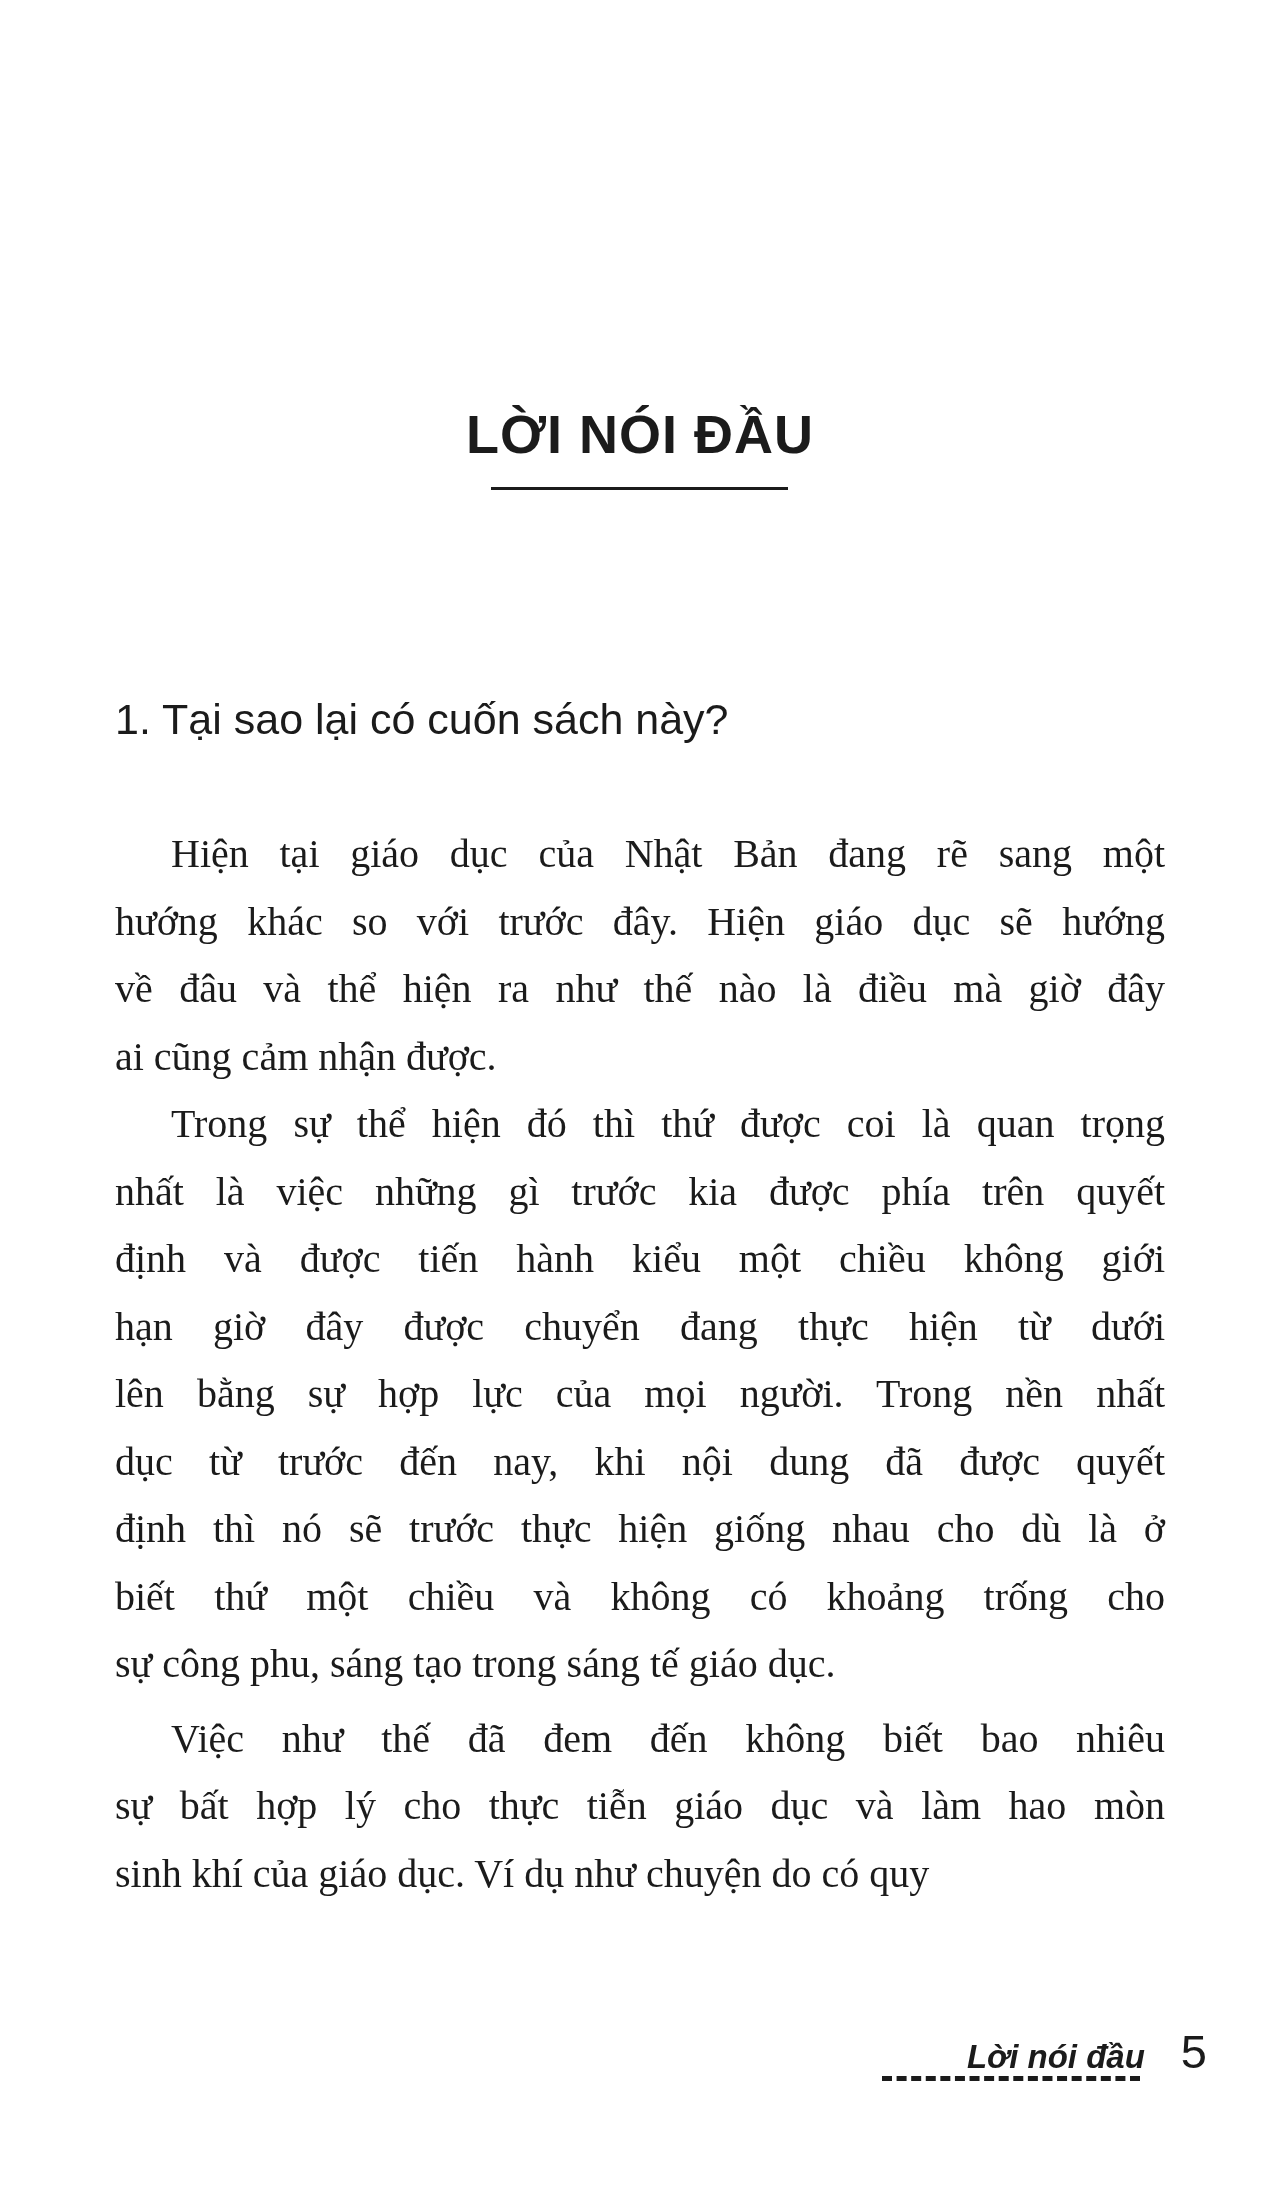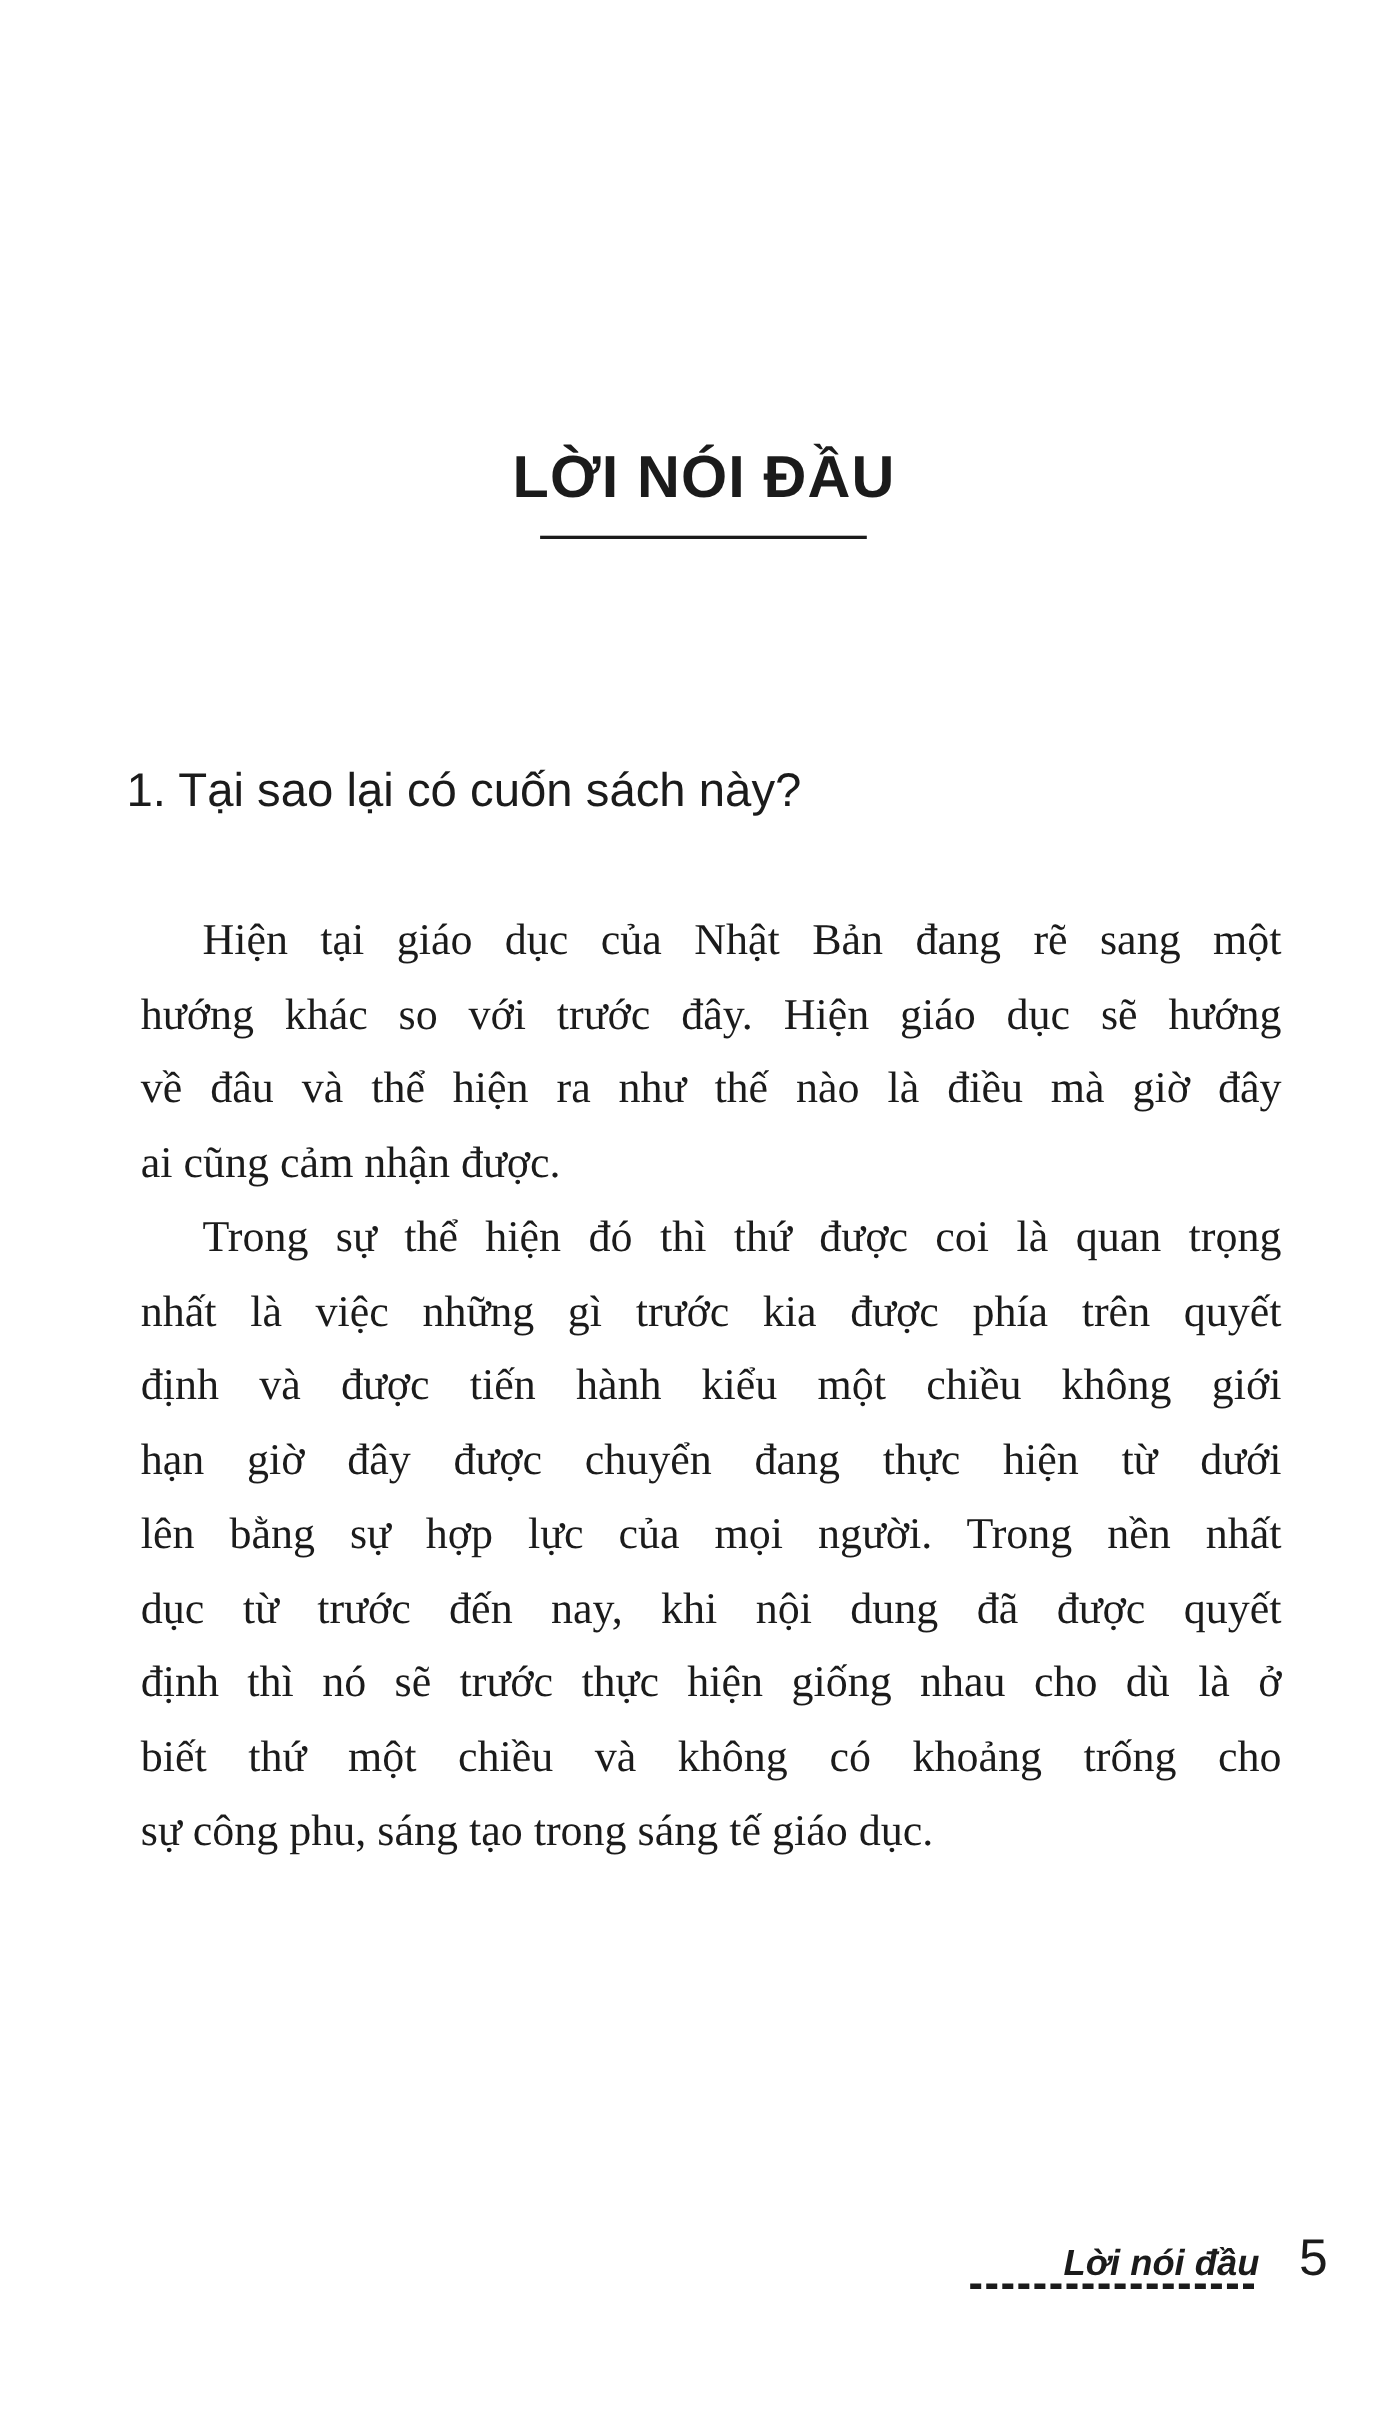--- a/index.html
+++ b/index.html
@@ -54,21 +54,20 @@
     position:absolute;
     left:115px;top:820px;width:1050px;
   }
   .para{margin:0;}
   .para:nth-child(3){margin-top:7px;}
   .text-line{
     font-size:40px;
     line-height:67.5px;
     white-space:normal;
     color:var(--ink);
-    margin-left:13px;
   }
   .text-line.justify{
     text-align:justify;
     text-align-last:justify;
   }
   .text-line.indent{
     padding-left:56px;
   }
 
   
@@ -121,20 +120,25 @@
         <div class="text-line justify indent">Trong sự thể hiện đó thì thứ được coi là quan trọng</div>
         <div class="text-line justify">nhất là việc những gì trước kia được phía trên quyết</div>
         <div class="text-line justify">định và được tiến hành kiểu một chiều không giới</div>
         <div class="text-line justify">hạn giờ đây được chuyển đang thực hiện từ dưới</div>
         <div class="text-line justify">lên bằng sự hợp lực của mọi người. Trong nền nhất</div>
         <div class="text-line justify">dục từ trước đến nay, khi nội dung đã được quyết</div>
         <div class="text-line justify">định thì nó sẽ trước thực hiện giống nhau cho dù là ở</div>
         <div class="text-line justify">biết thứ một chiều và không có khoảng trống cho</div>
         <div class="text-line">sự công phu, sáng tạo trong sáng tế giáo dục.</div>
       </div>
+      <div class="para">
+        <div class="text-line justify indent">Việc như thế đã đem đến không biết bao nhiêu</div>
+        <div class="text-line justify">sự bất hợp lý cho thực tiễn giáo dục và làm hao mòn</div>
+        <div class="text-line">sinh khí của giáo dục. Ví dụ như chuyện do có quy</div>
+      </div>
     </div>
 
   <div class="footer">
     <span class="footer-chapter">Lời nói đầu</span>
     <span class="footer-pagenum">5</span>
   </div>
 
   <div class="footer-dashes"></div>
 
 </div>

